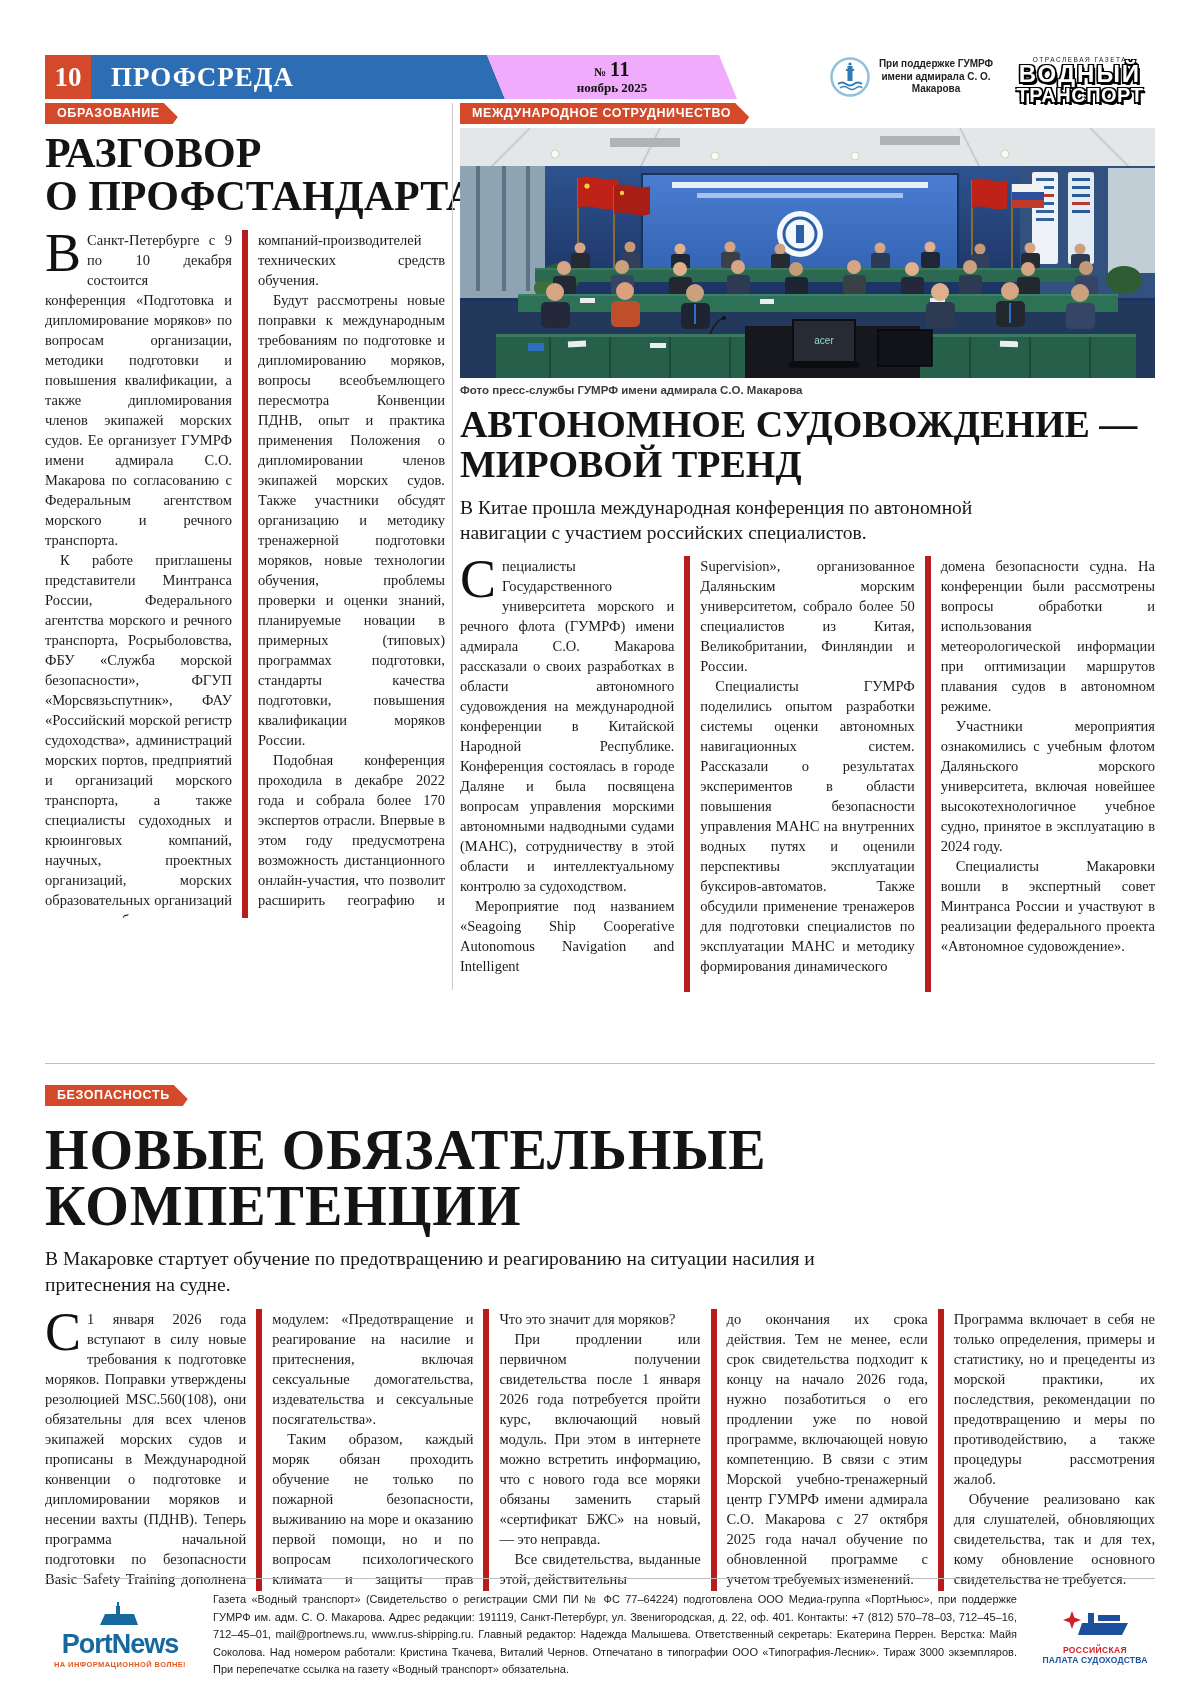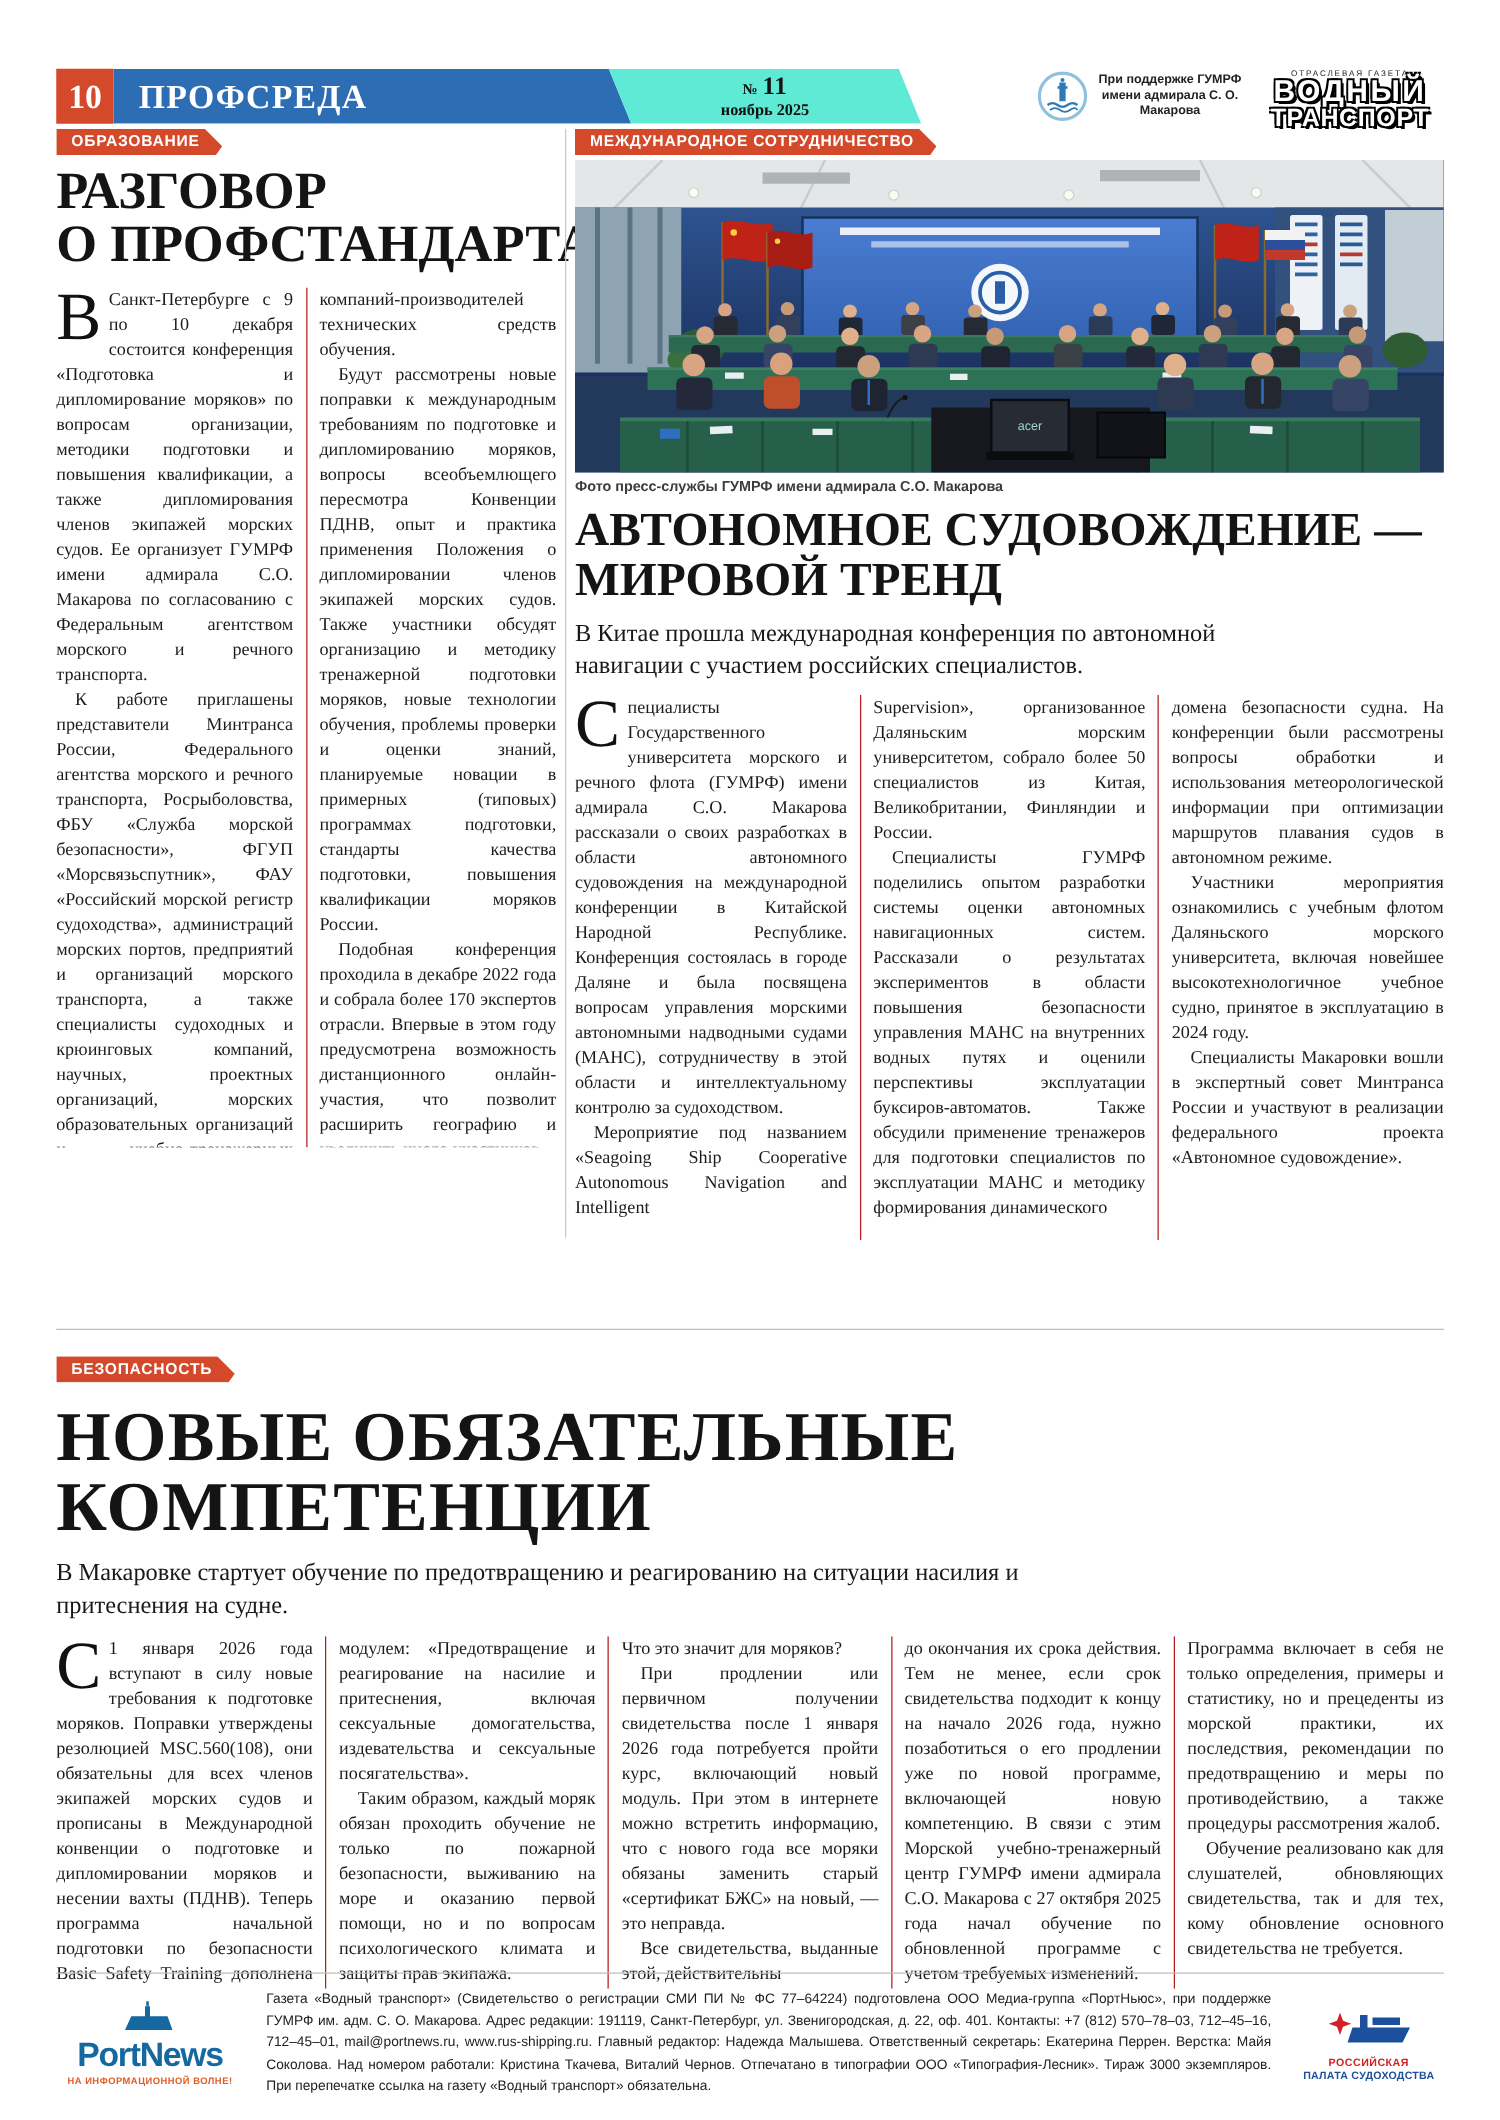--- a/index.html
+++ b/index.html
@@ -6,21 +6,21 @@
   .page{position:relative;width:1200px;height:1696px;background:#ffffff;margin:0 auto;
         font-family:"Liberation Serif","DejaVu Serif",serif;color:#1b1b1b;overflow:hidden;}
   
   .hdr{position:absolute;left:45px;top:55px;width:1110px;height:44px;}
   .hdr-num{position:absolute;left:0;top:0;width:46px;height:44px;background:var(--accent);
            color:#fff;font-size:27px;font-weight:bold;display:flex;align-items:center;justify-content:center;}
   .hdr-section{position:absolute;left:46px;top:0;width:414px;height:44px;background:var(--blue);
            clip-path:polygon(0 0,calc(100% - 18px) 0,100% 100%,0 100%);
            color:#fff;display:flex;align-items:center;padding-left:20px;box-sizing:border-box;
            font-size:27px;letter-spacing:1px;font-weight:bold;transform-origin:left;}
-  .hdr-gray{position:absolute;left:442px;top:0;width:250px;height:44px;background:#5eead4;
+  .hdr-gray{position:absolute;left:442px;top:0;width:250px;height:44px;background:#f0abfc;
            clip-path:polygon(0 0,calc(100% - 18px) 0,100% 100%,18px 100%);
            display:flex;flex-direction:column;align-items:center;justify-content:center;}
   .issue-no{line-height:1;color:#111;}
   .no-sign{font-size:12px;font-weight:bold;}
   .no-num{font-size:20px;font-weight:bold;letter-spacing:.5px;}
   .issue-date{font-size:13px;font-weight:bold;color:#111;margin-top:1px;}
   .gumrf{position:absolute;left:705px;top:0;width:250px;height:44px;display:flex;align-items:center;justify-content:flex-end;gap:2px;}
   .gumrf-text{font-family:"Liberation Sans",sans-serif;font-size:10px;font-weight:bold;line-height:1.25;text-align:center;color:#222;width:128px;}
   .masthead{position:absolute;right:0;top:0;width:150px;text-align:center;font-family:"Liberation Sans",sans-serif;}
   .mh-kicker{font-size:6.5px;letter-spacing:1.5px;color:#222;text-transform:uppercase;margin-top:1px;}
@@ -32,21 +32,21 @@
   .tag{display:inline-block;background:var(--accent);color:#fff;font-family:"Liberation Sans",sans-serif;
        font-size:12.5px;font-weight:bold;letter-spacing:.6px;padding:3px 18px 4px 12px;
        clip-path:polygon(0 0,calc(100% - 14px) 0,100% calc(100% - 7px),calc(100% - 5px) 100%,0 100%);}
   h1,h2,h3{margin:0;color:#141414;font-weight:bold;}
   .h-line{white-space:nowrap;}
   h1{font-size:42px;line-height:1.02;margin-top:8px;}
   h2{font-size:38px;line-height:1.06;margin-top:8px;}
   h3{font-size:56px;line-height:1.0;margin-top:16px;letter-spacing:1px;}
   .lead{font-size:19.5px;line-height:1.32;color:#181818;margin-top:10px;}
   .cols{display:flex;margin-top:12px;overflow:hidden;}
-  .col{flex:1;padding:0 10px;border-left:1px solid #b91c1c;overflow:hidden;}
+  .col{flex:1;padding:0 10px;border-left:6px solid #b91c1c;overflow:hidden;}
   .col:first-child{padding-left:0;border-left:none;}
   .col:last-child{padding-right:0;}
   .col p{margin:0;text-align:justify;font-size:14.5px;line-height:20px;color:#1b1b1b;}
   .col p + p{text-indent:15px;}
   .dropcap{float:left;font-size:54px;line-height:42px;padding:2px 6px 0 0;color:#111;}
   .vline{position:absolute;width:1px;background:#c9c9c9;}
   .caption{font-family:"Liberation Sans",sans-serif;font-size:11.5px;color:#3c3c3c;margin-top:6px;font-weight:bold;}
   
   #art1{position:absolute;left:45px;top:103px;width:400px;}
   #art1 .cols{height:688px;}

